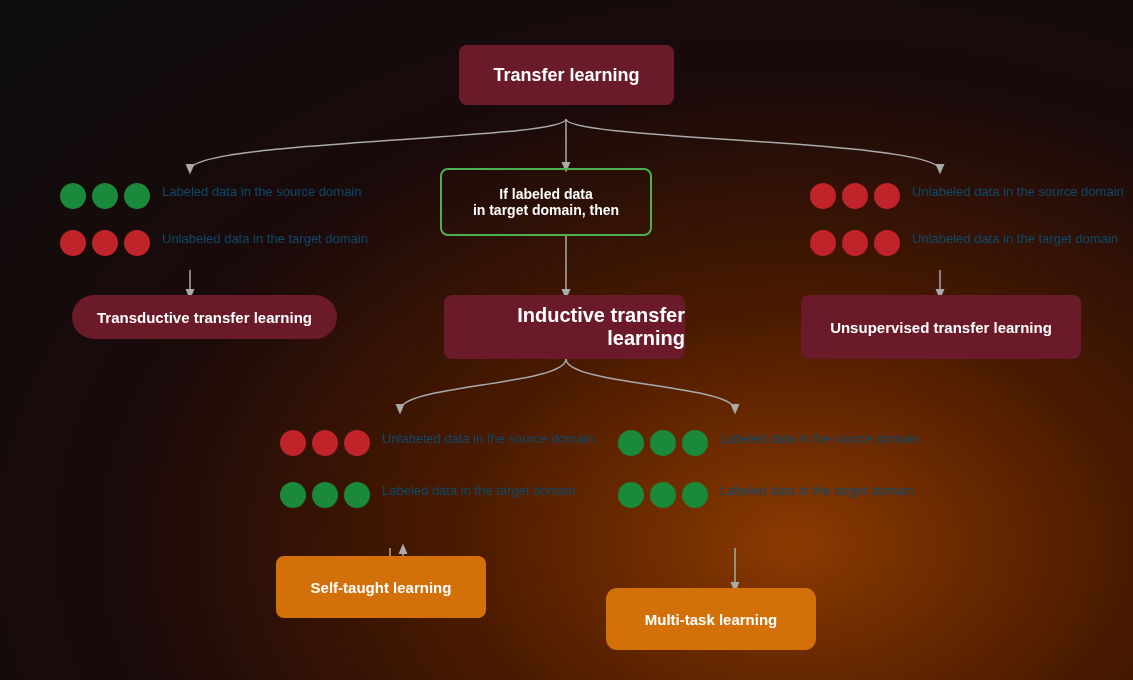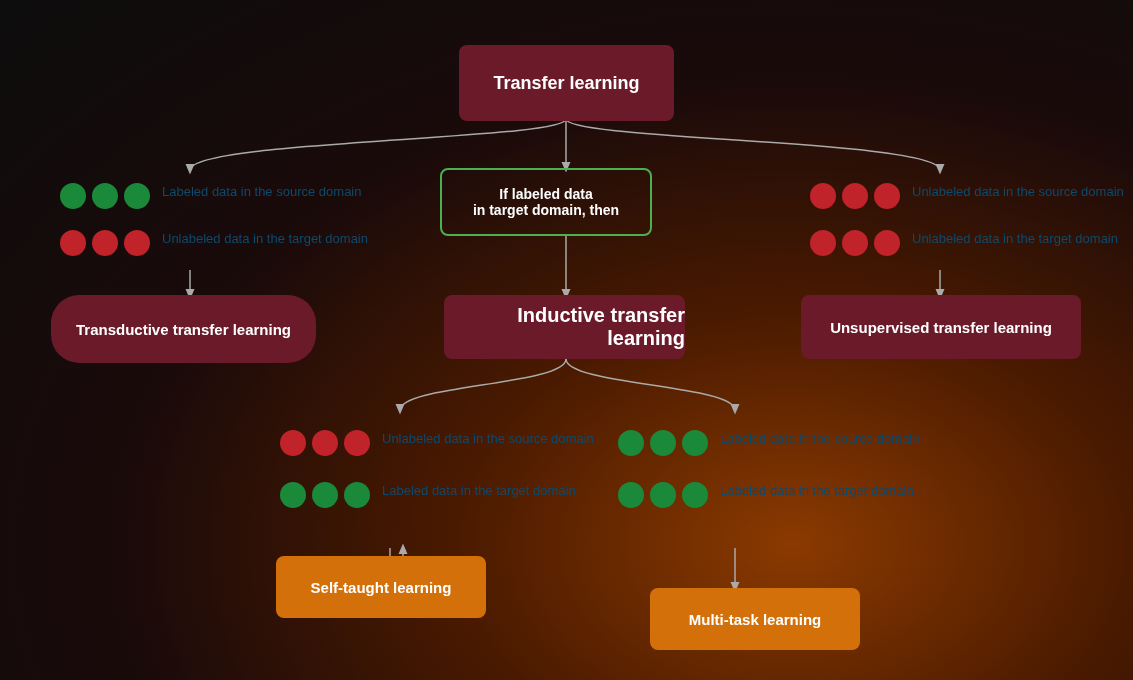--- a/index.html
+++ b/index.html
@@ -45,30 +45,30 @@
       color: white;
       font-size: 14px;
       font-weight: bold;
     }
 
     
     .node-transfer {
       left: 459px;
       top: 45px;
       width: 215px;
-      height: 76px;
+      height: 60px;
       font-size: 18px;
     }
 
     
     .node-transductive {
-      left: 51px;
+      left: 72px;
       top: 295px;
       width: 265px;
-      height: 68px;
+      height: 44px;
       font-size: 15px;
       border-radius: 28px;
     }
 
     
     .node-condition {
       left: 440px;
       top: 168px;
       width: 212px;
       height: 68px;
@@ -96,25 +96,26 @@
     
     .node-selftaught {
       left: 276px;
       top: 556px;
       width: 210px;
       height: 62px;
       font-size: 15px;
     }
 
     .node-multitask {
-      left: 650px;
+      left: 606px;
       top: 588px;
       width: 210px;
       height: 62px;
       font-size: 15px;
+      border-radius: 11px;
     }
 
     
     .dots-group {
       position: absolute;
       display: flex;
       align-items: center;
       gap: 6px;
     }
 

